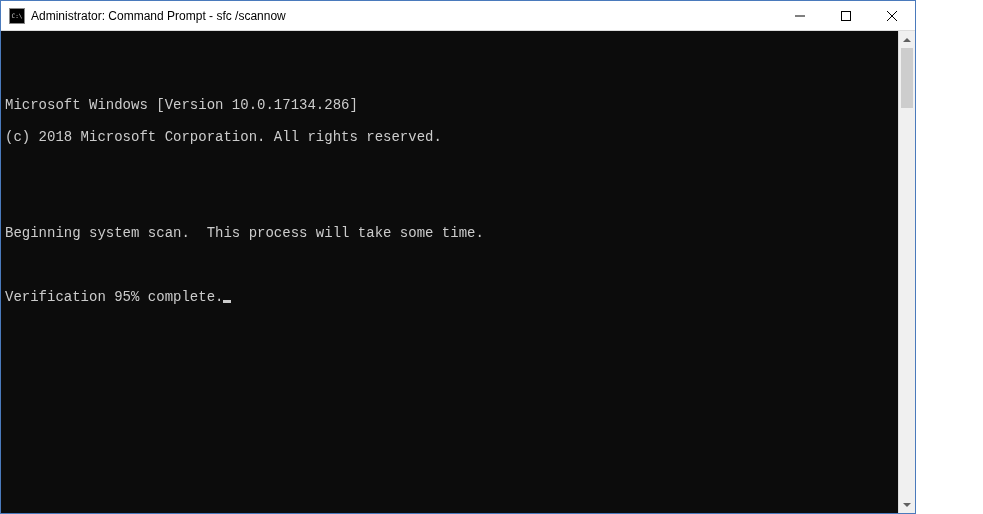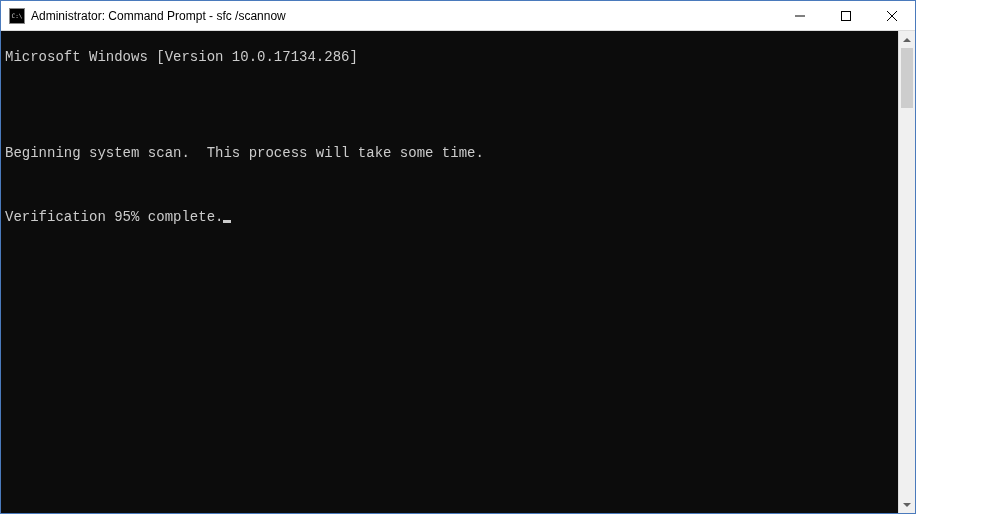--- a/index.html
+++ b/index.html
@@ -85,20 +85,21 @@
       flex: 1;
       background: #0c0c0c;
       color: #cccccc;
       font-family: Consolas, "Courier New", monospace;
       font-size: 14px;
       line-height: 16px;
       padding: 2px 4px;
       white-space: pre;
       overflow: hidden;
       position: relative;
+      margin-top: 48px;
     }
     .terminal-line {
       min-height: 16px;
     }
     .cursor {
       display: inline-block;
       width: 8px;
       height: 3px;
       background: #cccccc;
       vertical-align: baseline;
@@ -164,20 +165,21 @@
         <svg viewBox="0 0 10 10">
             <line x1="0" y1="0" x2="10" y2="10" stroke="#000" stroke-width="1"></line>
             <line x1="10" y1="0" x2="0" y2="10" stroke="#000" stroke-width="1"></line>
           </svg>
       </button>
     </div>
   </div>
   <div class="content-area">
     <div class="terminal">
 <div class="terminal-line">Microsoft Windows [Version 10.0.17134.286]</div>
+<div class="terminal-line">(c) 2018 Microsoft Corporation. All rights reserved.</div>
 <div class="terminal-line"> </div>
 <div class="terminal-line"> </div>
 <div class="terminal-line">Beginning system scan.  This process will take some time.</div>
 <div class="terminal-line"> </div>
 <div class="terminal-line"><span>Verification 95% complete.</span><span class="cursor"></span></div>
     </div>
     <div class="scrollbar">
       <div class="scroll-arrow">
         <svg width="8" height="4" viewBox="0 0 8 4">
             <polygon points="4,0 8,4 0,4" fill="#606060"></polygon>

